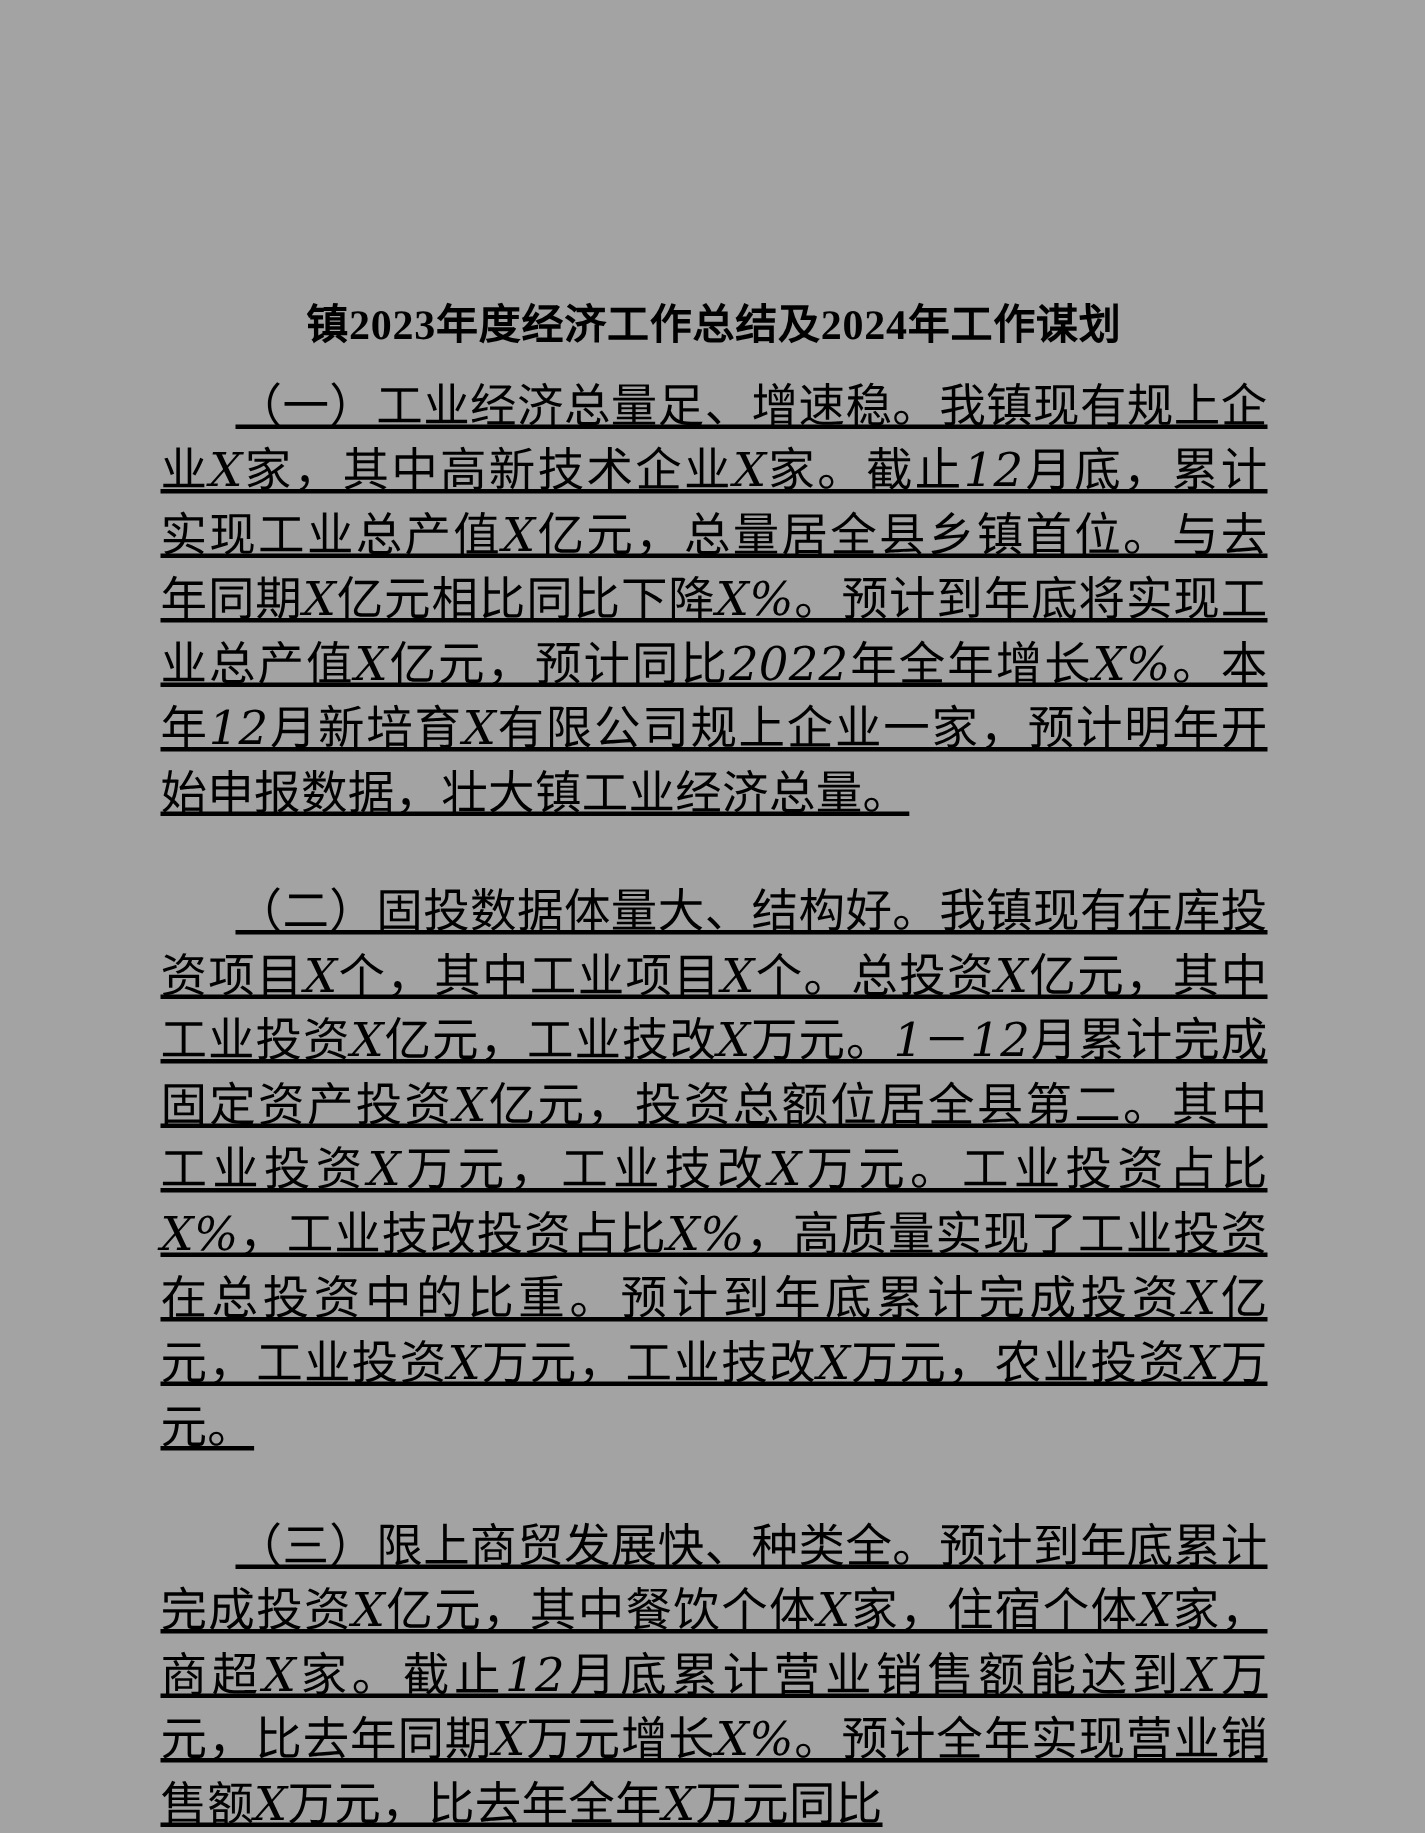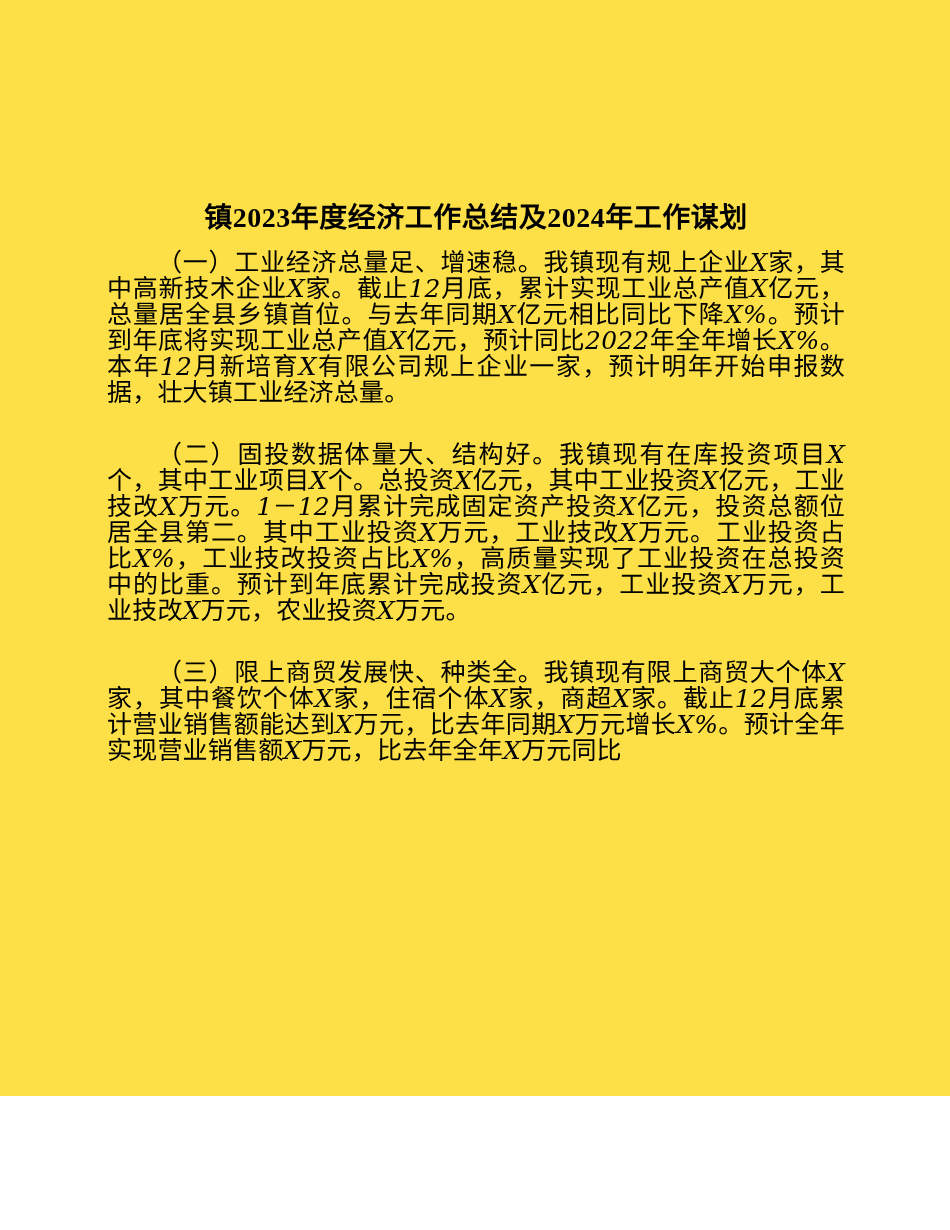--- a/index.html
+++ b/index.html
@@ -16,22 +16,22 @@
     font-family: "DejaVu Serif", "Liberation Serif", serif;
     color: #000000;
     -webkit-font-smoothing: antialiased;
   }
 
   .page {
     position: absolute;
     top: 0;
     left: 0;
     width: 950px;
-    height: 1096px;
-    background: #fde047;
+    height: 1222px;
+    background: #a3a3a3;
   }
 
   .content {
     position: absolute;
     left: 107px;
     top: 196px;
     width: 738px;
   }
 
   
@@ -53,30 +53,31 @@
     font-size: 25px;
     line-height: 46px;
     letter-spacing: 0.5px;
     margin: 0 0 0 0;
     text-indent: 28px;
   }
 
   
   .para {
     font-family: "DejaVu Serif", "Liberation Serif", serif;
-    font-size: 25px;
-    line-height: 26px;
+    font-size: 31px;
+    line-height: 43px;
     text-align: justify;
     text-justify: inter-ideograph;
     text-indent: 50px;
     margin: 6px 0 0 0;
     letter-spacing: 0.2px;
     word-break: break-all;
     font-style: italic;
     transform: skewX(0deg);
+    text-decoration: underline;
   }
 
   
   .para {
     font-synthesis: none;
     margin-top: 36px;
   }
 
   .para:first-of-type {
     margin-top: 10px;
@@ -88,16 +89,16 @@
 <div class="page">
   <div class="content">
 
     <h1 class="doc-title">镇2023年度经济工作总结及2024年工作谋划</h1>
 
 
     <p class="para">（一）工业经济总量足、增速稳。我镇现有规上企业X家，其中高新技术企业X家。截止12月底，累计实现工业总产值X亿元，总量居全县乡镇首位。与去年同期X亿元相比同比下降X%。预计到年底将实现工业总产值X亿元，预计同比2022年全年增长X%。本年12月新培育X有限公司规上企业一家，预计明年开始申报数据，壮大镇工业经济总量。</p>
 
     <p class="para">（二）固投数据体量大、结构好。我镇现有在库投资项目X个，其中工业项目X个。总投资X亿元，其中工业投资X亿元，工业技改X万元。1－12月累计完成固定资产投资X亿元，投资总额位居全县第二。其中工业投资X万元，工业技改X万元。工业投资占比X%，工业技改投资占比X%，高质量实现了工业投资在总投资中的比重。预计到年底累计完成投资X亿元，工业投资X万元，工业技改X万元，农业投资X万元。</p>
 
-    <p class="para">（三）限上商贸发展快、种类全。我镇现有限上商贸大个体X家，其中餐饮个体X家，住宿个体X家，商超X家。截止12月底累计营业销售额能达到X万元，比去年同期X万元增长X%。预计全年实现营业销售额X万元，比去年全年X万元同比</p>
+    <p class="para">（三）限上商贸发展快、种类全。预计到年底累计完成投资X亿元，其中餐饮个体X家，住宿个体X家，商超X家。截止12月底累计营业销售额能达到X万元，比去年同期X万元增长X%。预计全年实现营业销售额X万元，比去年全年X万元同比</p>
 
   </div>
 </div>
 
 </body></html>

